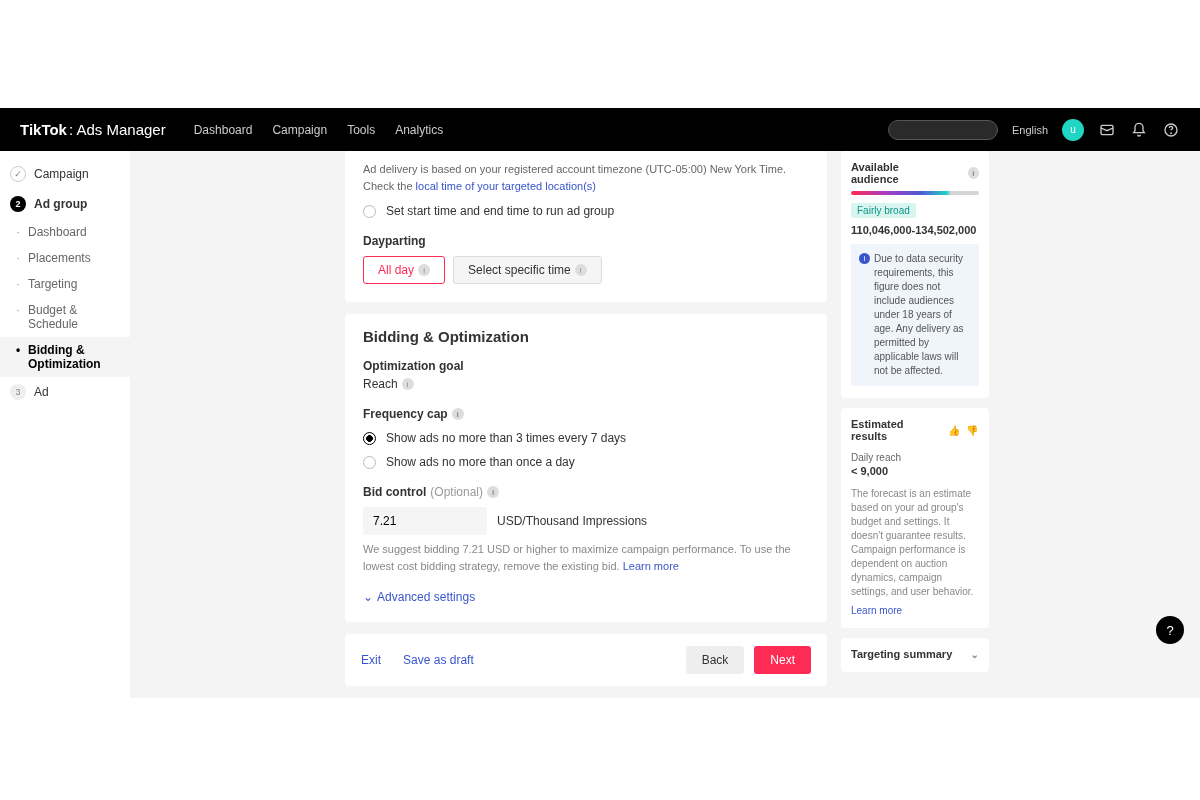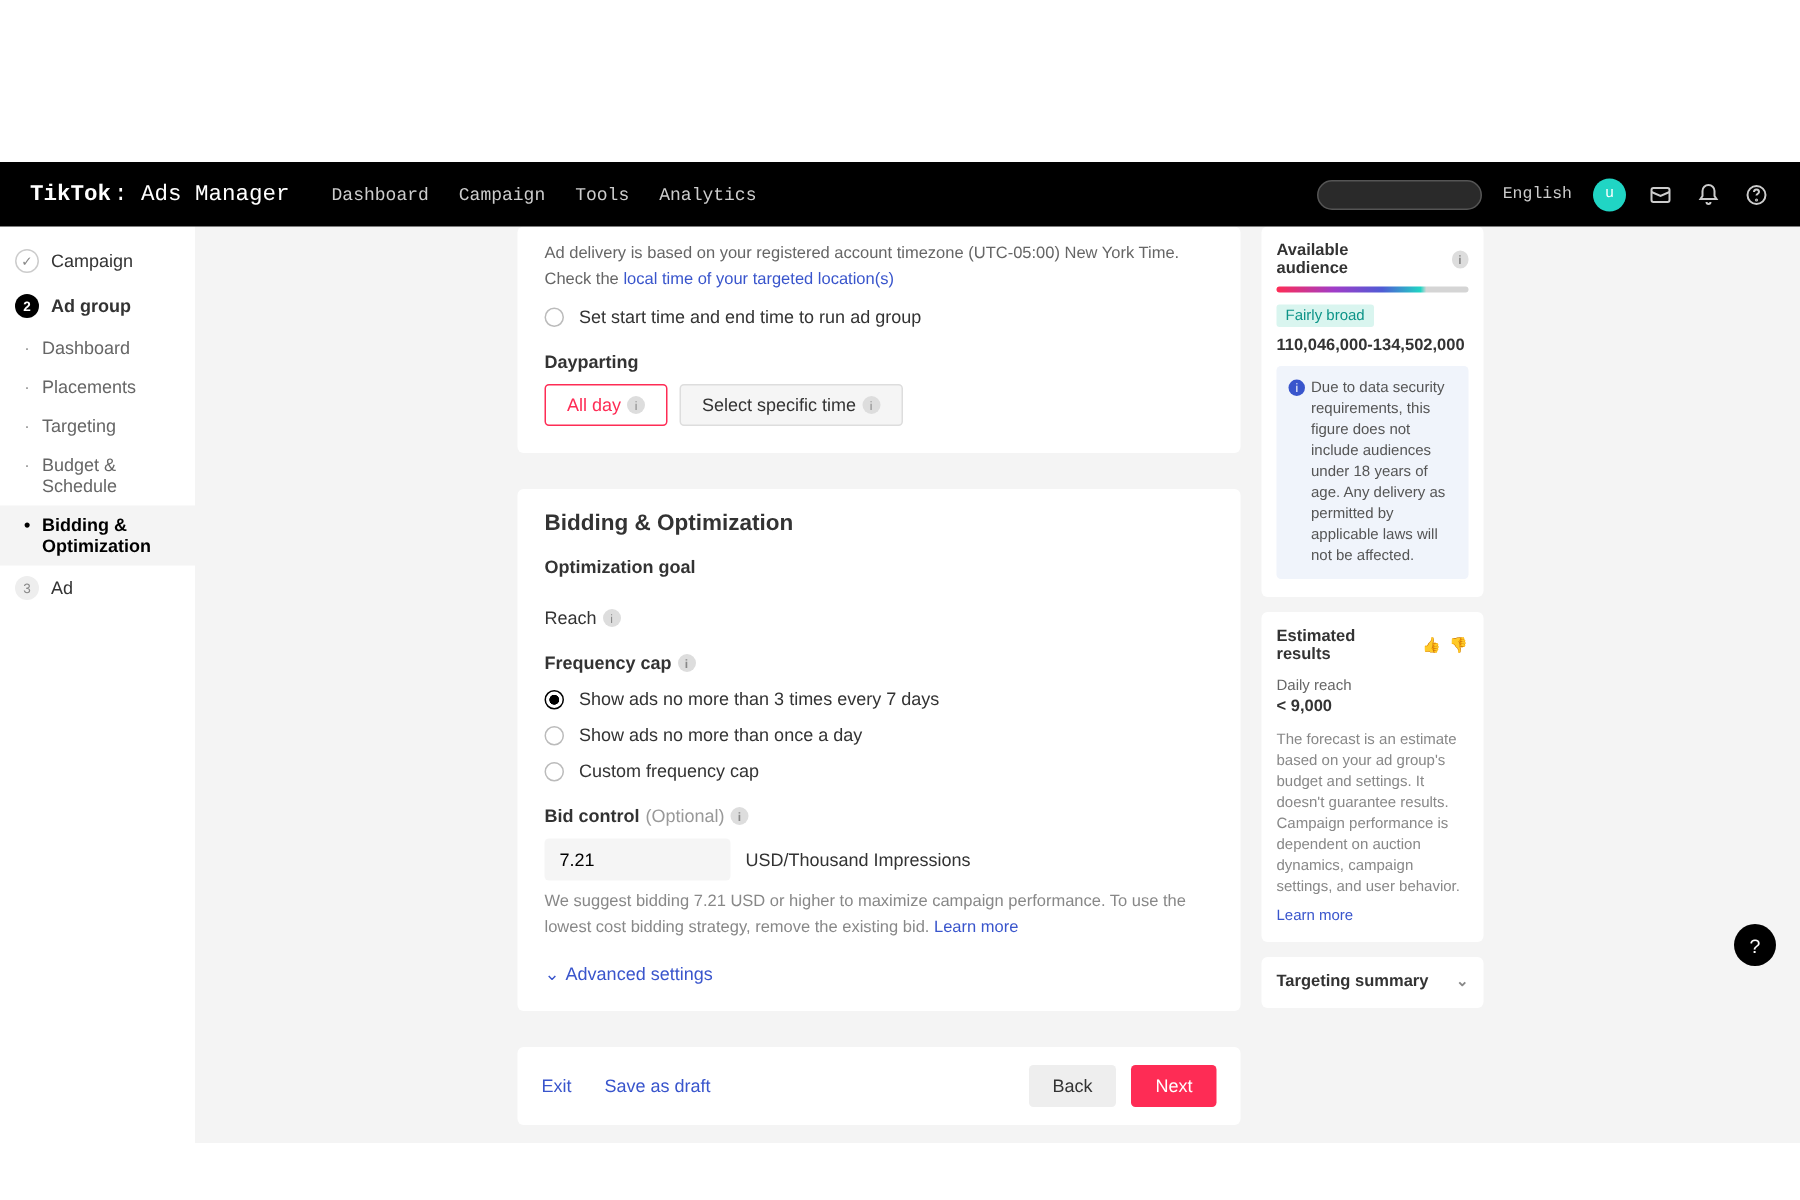--- a/index.html
+++ b/index.html
@@ -1,18 +1,18 @@
 <!DOCTYPE html>
 <html><head>
 <meta charset="utf-8">
 <style>
 * { box-sizing: border-box; margin: 0; padding: 0; }
 body { font-family: -apple-system, BlinkMacSystemFont, "Segoe UI", Arial, sans-serif; font-size: 12px; color: #333; background: #fff; }
 
-.topbar { background: #000; height: 43px; display: flex; align-items: center; padding: 0 20px; position: relative; margin-top: 108px; font-family: Liberation Mono, monospace; }
+.topbar { background: #000; height: 43px; display: flex; align-items: center; padding: 0 20px; position: relative; margin-top: 108px; }
 .logo { color: #fff; font-weight: 700; font-size: 15px; }
 .logo-sub { color: #fff; font-weight: 400; font-size: 15px; margin-left: 2px; text-align: right; }
 .nav { display: flex; gap: 20px; margin-left: 28px; }
 .nav a { color: #ccc; font-size: 12px; text-decoration: none; cursor: pointer; }
 .topbar-right { position: absolute; right: 20px; display: flex; align-items: center; gap: 14px; }
 .search-pill { width: 110px; height: 20px; border: 1px solid #555; border-radius: 12px; background: #2a2a2a; }
 .lang { color: #ccc; font-size: 11px; }
 .avatar { width: 22px; height: 22px; border-radius: 50%; background: #20d5c4; color: #fff; display: flex; align-items: center; justify-content: center; font-size: 10px; }
 .top-icon { width: 18px; height: 18px; color: #ccc; display: flex; align-items: center; justify-content: center; cursor: pointer; }
 
@@ -23,39 +23,39 @@
 .step-badge.check { background: #fff; border: 1px solid #ccc; color: #888; }
 .step-badge.num { background: #000; color: #fff; }
 .step-badge.num3 { background: #eee; color: #888; }
 .step.bold { font-weight: 600; }
 .substep { padding: 6px 10px 6px 28px; font-size: 12px; color: #666; cursor: pointer; position: relative; }
 .substep::before { content: "·"; position: absolute; left: 16px; color: #999; }
 .substep.active { font-weight: 700; color: #000; background: #f4f4f4; }
 .substep.active::before { content: "•"; color: #000; }
 
 .main { flex: 1; background: #f4f4f4; padding: 0 12px 12px 215px; display: flex; gap: 14px; align-items: flex-start; }
-.center-col { width: 482px; display: flex; flex-direction: column; gap: 24px; }
+.center-col { width: 482px; display: flex; flex-direction: column; gap: 12px; }
 .card { background: #fff; border-radius: 4px; padding: 14px 18px 18px; }
 .card.first { padding-top: 10px; }
 
 .tz-line { font-size: 11px; color: #666; line-height: 1.5; }
 .tz-line a { color: #3955cc; text-decoration: none; cursor: pointer; }
 .radio-row { display: flex; align-items: center; font-size: 12px; margin-top: 10px; cursor: pointer; }
 .radio-dot { width: 13px; height: 13px; border: 1px solid #bbb; border-radius: 50%; margin-right: 10px; background: #fff; }
 .radio-dot.on { border-color: #000; background: radial-gradient(#000 0 40%, #fff 45% 100%); }
 
 .label { font-size: 12px; font-weight: 600; margin-top: 16px; display: flex; align-items: center; gap: 4px; }
 .info-ic { width: 12px; height: 12px; border-radius: 50%; background: #ddd; color: #888; font-size: 8px; display: inline-flex; align-items: center; justify-content: center; }
 
 .pill-row { display: flex; gap: 8px; margin-top: 8px; }
 .pill { border: 1px solid #ddd; background: #f5f5f5; border-radius: 3px; padding: 6px 14px; font-size: 12px; cursor: pointer; display: inline-flex; align-items: center; gap: 4px; }
 .pill.active { border-color: #fe2c55; color: #fe2c55; background: #fff; }
 
 .h2 { font-size: 15px; font-weight: 700; margin-bottom: 14px; }
-.plain { font-size: 12px; color: #333; margin-top: 20px; display: flex; align-items: center; gap: 4px; }
+.plain { font-size: 12px; color: #333; margin-top: 4px; display: flex; align-items: center; gap: 4px; }
 .optional { color: #999; font-weight: 400; }
 
 .bid-row { display: flex; align-items: center; gap: 10px; margin-top: 8px; }
 .bid-input { width: 124px; height: 28px; background: #f5f5f5; border: none; border-radius: 3px; padding: 0 10px; font-size: 12px; }
 .hint { font-size: 11px; color: #888; margin-top: 6px; line-height: 1.5; }
 .hint a { color: #3955cc; cursor: pointer; }
 
 .adv { color: #3955cc; font-size: 12px; margin-top: 16px; cursor: pointer; display: inline-flex; align-items: center; gap: 4px; }
 
 .footer-bar { background: #fff; border-radius: 4px; padding: 12px 16px; display: flex; align-items: center; }
@@ -178,24 +178,20 @@
             <span class="info-ic">i</span>
         </div>
         <div class="radio-row">
           <span class="radio-dot on"></span>
           <span>Show ads no more than 3 times every 7 days</span>
         </div>
         <div class="radio-row">
           <span class="radio-dot"></span>
           <span>Show ads no more than once a day</span>
         </div>
-        <div class="radio-row">
-          <span class="radio-dot"></span>
-          <span>Custom frequency cap</span>
-        </div>
 
         <div class="label">
           <span>Bid control</span>
           <span class="optional">(Optional)</span>
           <span class="info-ic">i</span>
         </div>
         <div class="bid-row">
           <input class="bid-input" value="7.21" style="">
           <span>USD/Thousand Impressions</span>
         </div>

